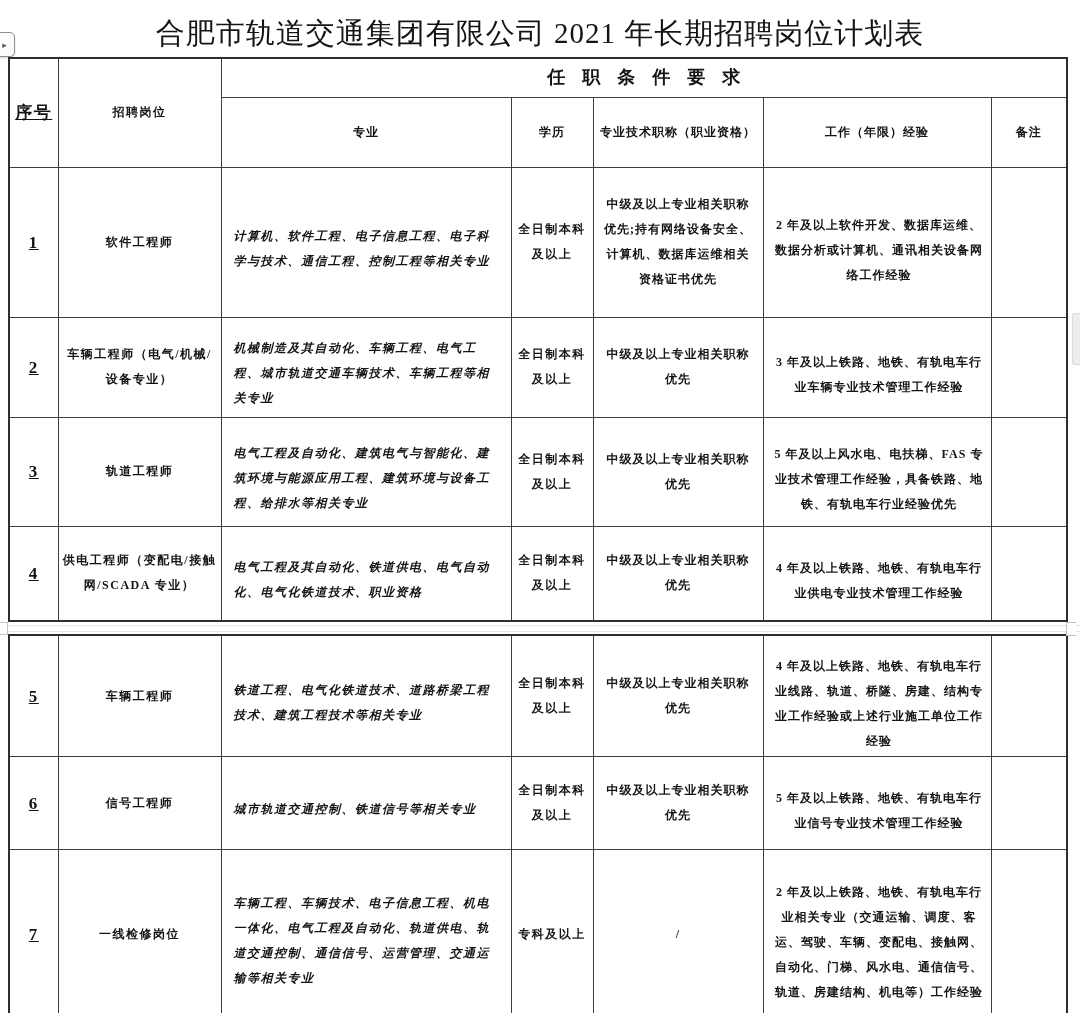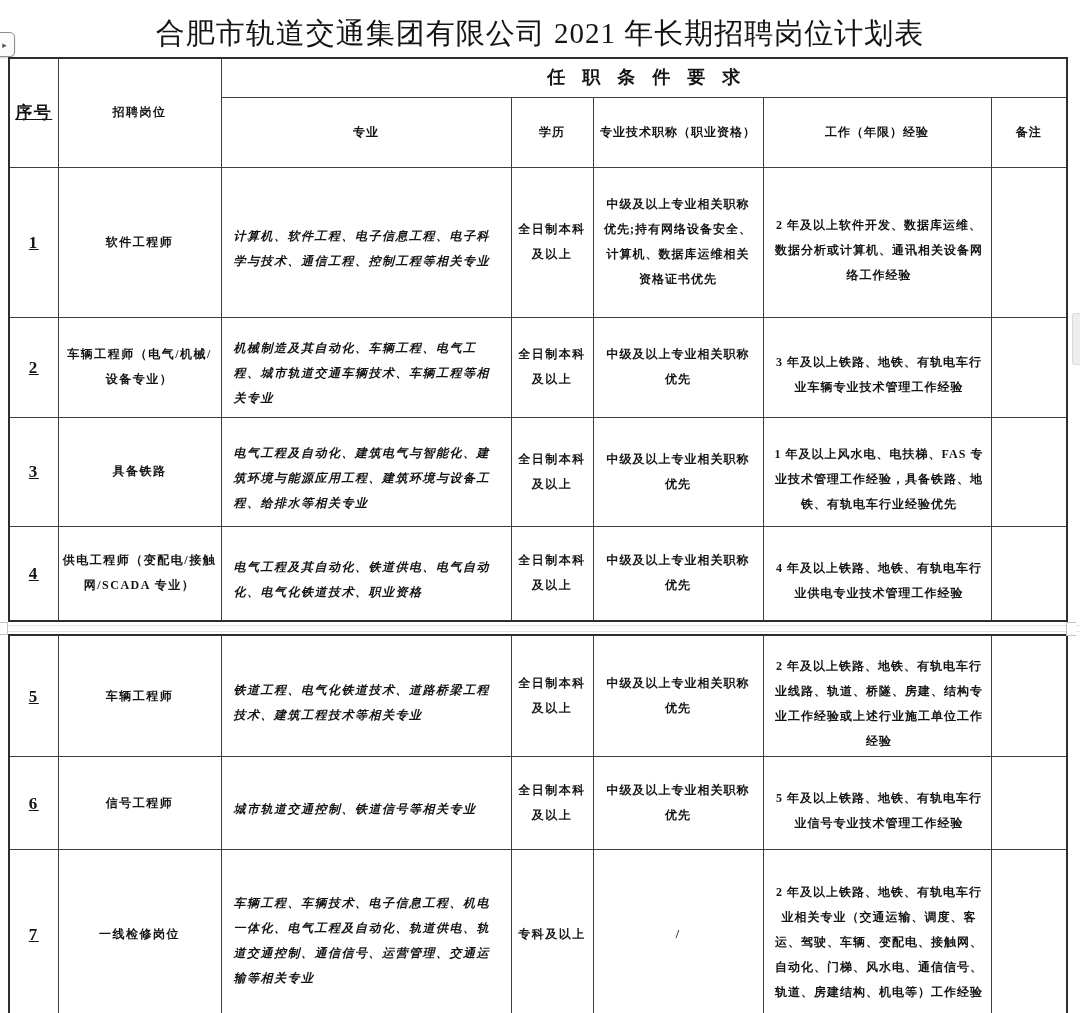--- a/index.html
+++ b/index.html
@@ -104,25 +104,25 @@
       <td class="c-seq">2</td>
       <td>车辆工程师（电气/机械/设备专业）</td>
       <td class="c-major">机械制造及其自动化、车辆工程、电气工程、城市轨道交通车辆技术、车辆工程等相关专业</td>
       <td>全日制本科及以上</td>
       <td class="c-title">中级及以上专业相关职称优先</td>
       <td class="c-exp">3 年及以上铁路、地铁、有轨电车行业车辆专业技术管理工作经验</td>
       <td></td>
     </tr>
     <tr style="height:109px">
       <td class="c-seq">3</td>
-      <td>具备铁路</td>
+      <td>轨道工程师</td>
       <td class="c-major">电气工程及自动化、建筑电气与智能化、建筑环境与能源应用工程、建筑环境与设备工程、给排水等相关专业</td>
       <td>全日制本科及以上</td>
       <td class="c-title">中级及以上专业相关职称优先</td>
-      <td class="c-exp">1 年及以上风水电、电扶梯、FAS 专业技术管理工作经验，具备铁路、地铁、有轨电车行业经验优先</td>
+      <td class="c-exp">5 年及以上风水电、电扶梯、FAS 专业技术管理工作经验，具备铁路、地铁、有轨电车行业经验优先</td>
       <td></td>
     </tr>
     <tr style="height:95px">
       <td class="c-seq">4</td>
       <td>供电工程师（变配电/接触网/SCADA 专业）</td>
       <td class="c-major">电气工程及其自动化、铁道供电、电气自动化、电气化铁道技术、职业资格</td>
       <td>全日制本科及以上</td>
       <td class="c-title">中级及以上专业相关职称优先</td>
       <td class="c-exp">4 年及以上铁路、地铁、有轨电车行业供电专业技术管理工作经验</td>
       <td></td>
@@ -140,21 +140,21 @@
         <col style="width:228px">
         <col style="width:76px">
     </colgroup>
     <tbody>
         <tr style="height:111px">
       <td class="c-seq">5</td>
       <td>车辆工程师</td>
       <td class="c-major">铁道工程、电气化铁道技术、道路桥梁工程技术、建筑工程技术等相关专业</td>
       <td>全日制本科及以上</td>
       <td class="c-title">中级及以上专业相关职称优先</td>
-      <td class="c-exp">2 年及以上铁路、地铁、有轨电车行业线路、轨道、桥隧、房建、结构专业工作经验或上述行业施工单位工作经验</td>
+      <td class="c-exp">4 年及以上铁路、地铁、有轨电车行业线路、轨道、桥隧、房建、结构专业工作经验或上述行业施工单位工作经验</td>
       <td></td>
     </tr>
     <tr style="height:93px">
       <td class="c-seq">6</td>
       <td>信号工程师</td>
       <td class="c-major">城市轨道交通控制、铁道信号等相关专业</td>
       <td>全日制本科及以上</td>
       <td class="c-title">中级及以上专业相关职称优先</td>
       <td class="c-exp">5 年及以上铁路、地铁、有轨电车行业信号专业技术管理工作经验</td>
       <td></td>

